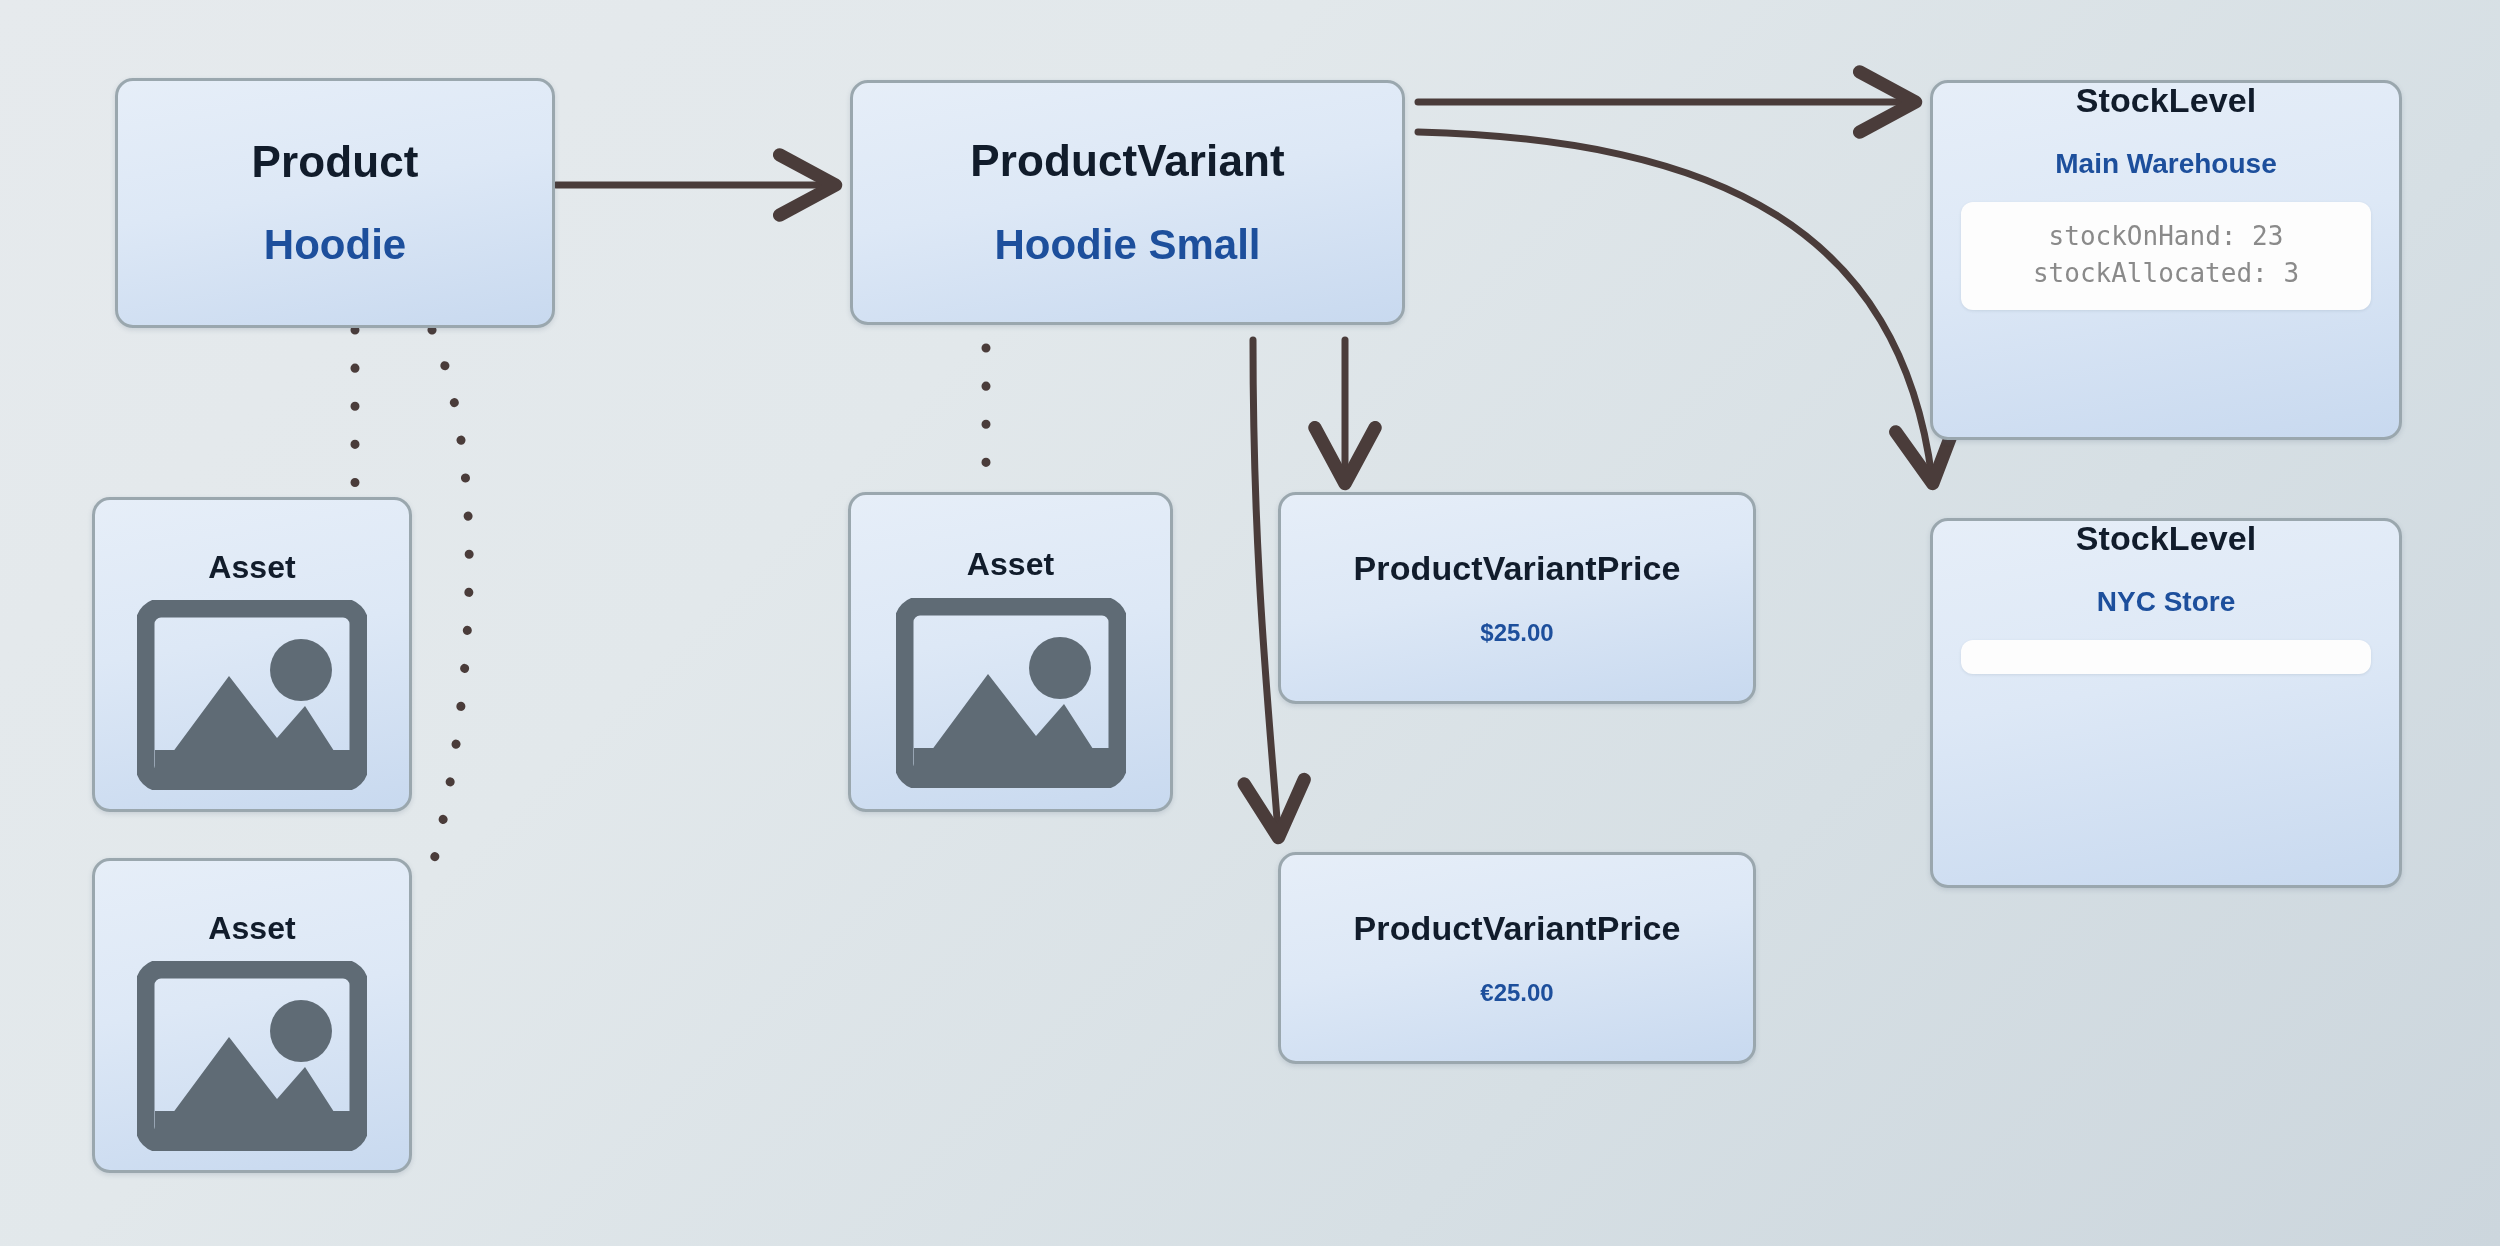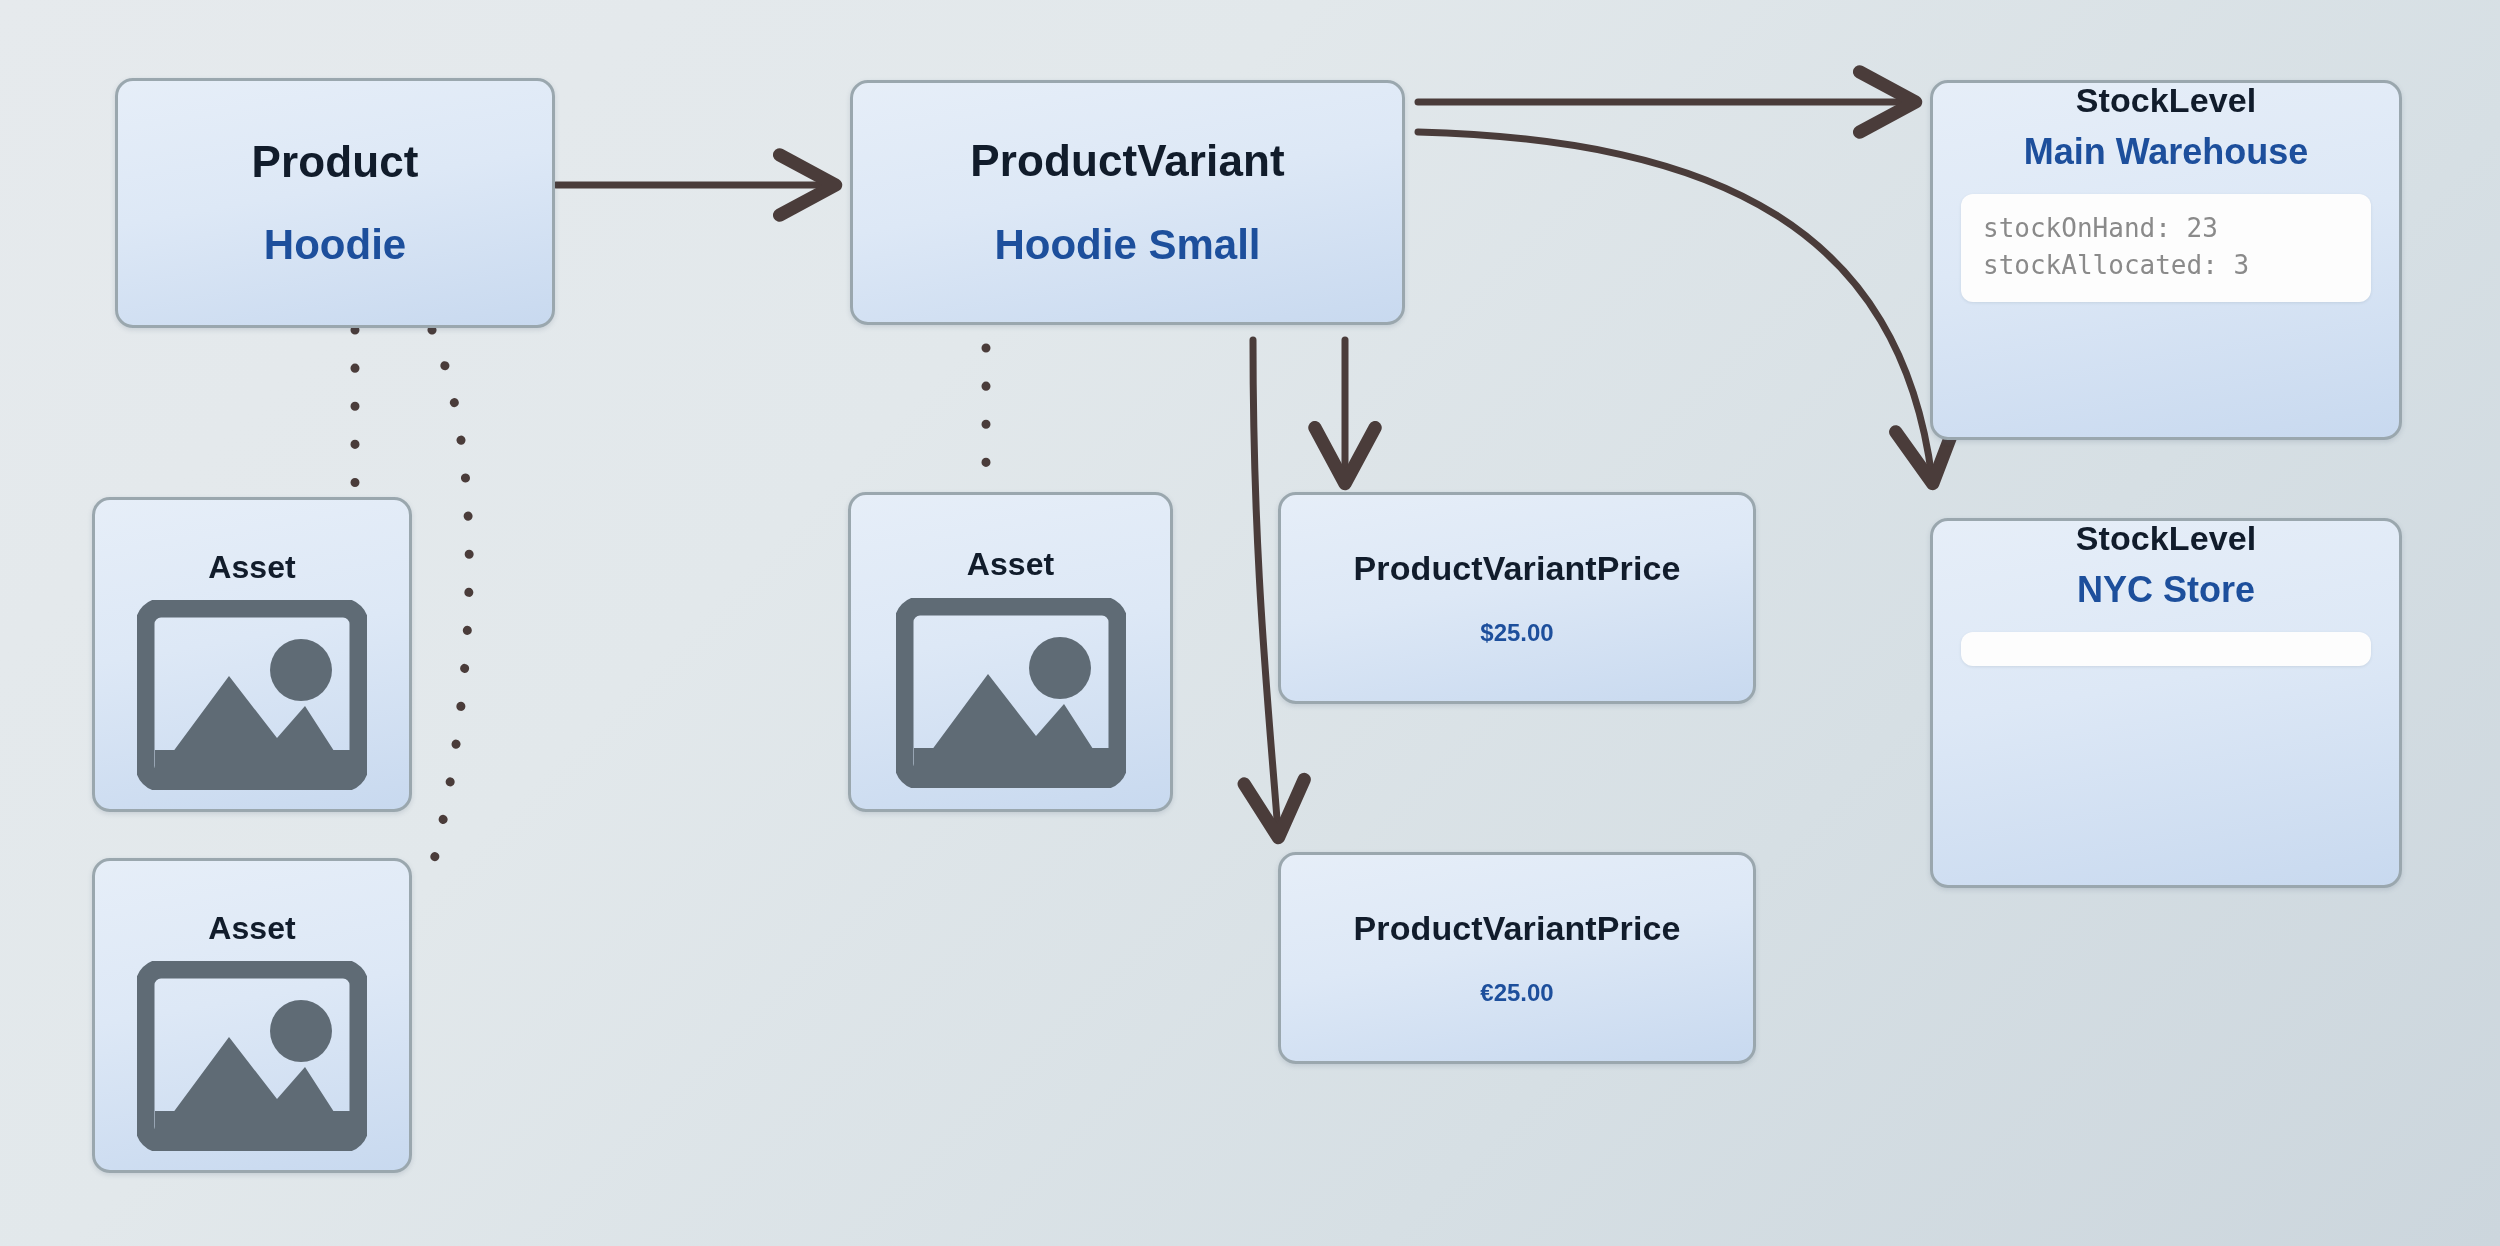--- a/index.html
+++ b/index.html
@@ -67,29 +67,29 @@
   .price .node-sub   { font-size: 24px; margin-top: 34px; }
 
   
   .asset { padding-top: 36px; }
   .asset .node-title { font-size: 32px; }
   .asset .thumb { margin-top: 16px; }
 
   
   .stock { justify-content: flex-start; }
   .stock .node-title { font-size: 34px; }
-  .stock .node-sub   { font-size: 36px; margin-top: 14px; }
+  .stock .node-sub   { font-size: 28px; margin-top: 30px; }
 
   .code-panel {
     margin-top: 24px;
     width: calc(100% - 56px);
     background: #fdfdfd;
     border-radius: 12px;
     padding: 16px 22px 18px 22px;
-    text-align: left;
+    text-align: center;
     box-shadow: 0 1px 3px rgba(60,80,100,0.12);
   }
   .code-line {
     font-family: "DejaVu Sans Mono", "Liberation Mono", monospace;
     font-size: 26px;
     line-height: 1.42;
     color: #8a8a8a;
     white-space: pre;
   }
 </style>

